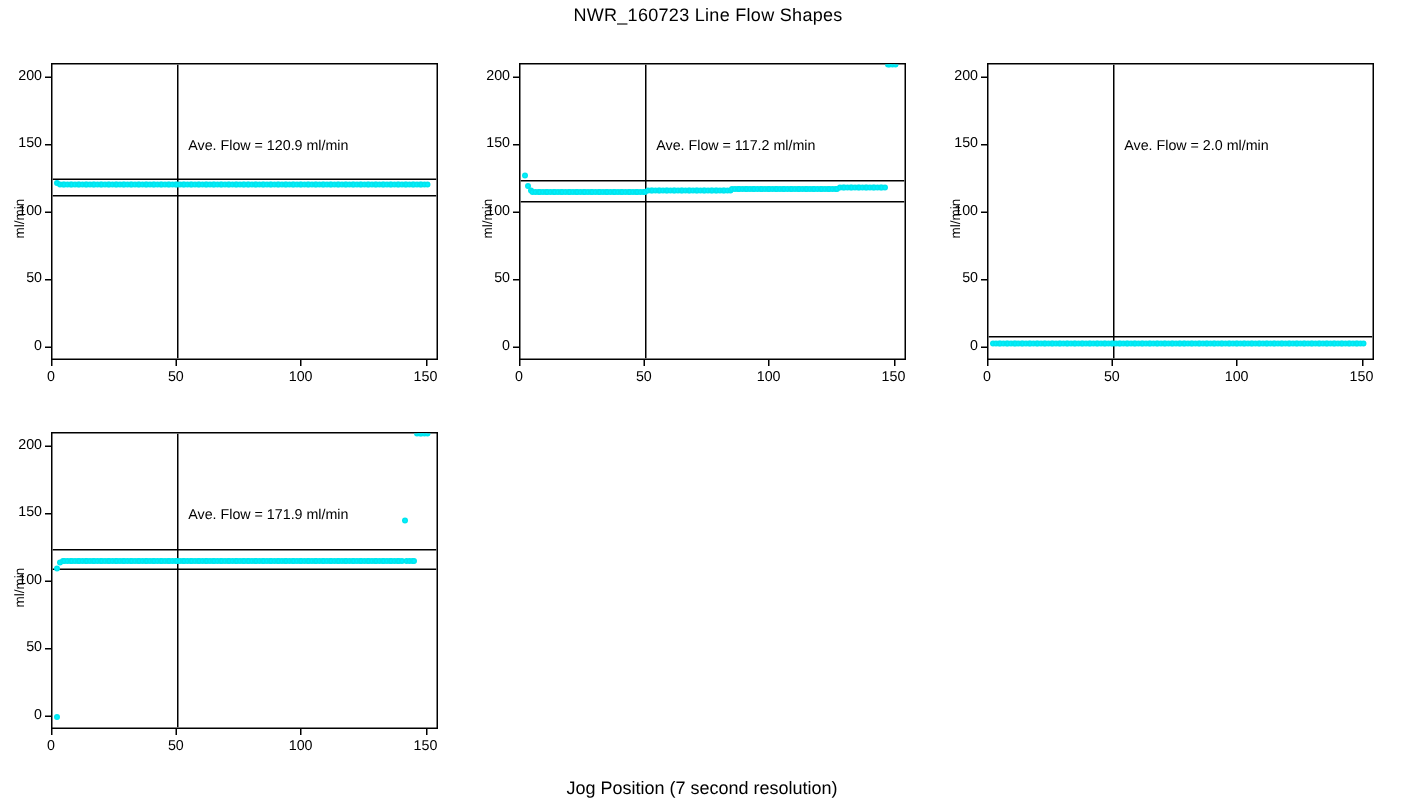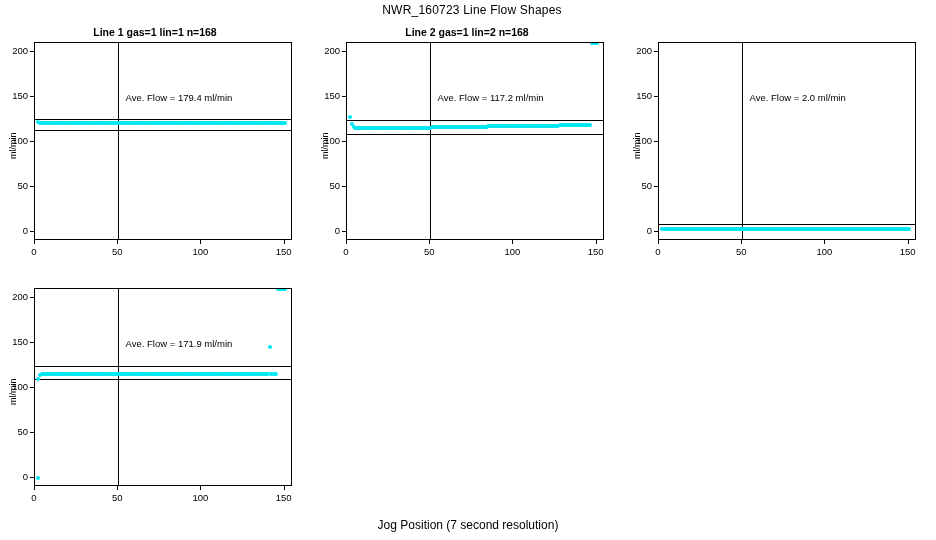--- a/index.html
+++ b/index.html
@@ -105,21 +105,20 @@
     box-sizing: border-box;
   }
 </style>
 </head>
 <body>
 
 <div id="page-title">NWR_160723  Line Flow Shapes</div>
 <div id="xlabel-global">Jog Position (7 second resolution)</div>
 
 <div class="panel" id="panel-0" style="left:0px; top:26px; width:310px; height:245px;">
-  <div class="panel-title">Line 1 gas=1 lin=1 n=168</div>
 <div class="plotbox" style="left: 34px; top: 16px; width: 258px; height: 198px;">
       <div class="hline" style="top: 75.6px;"></div>
       <div class="hline" style="top: 87.3px;"></div>
       <div class="vline" style="left: 83.2258px;"></div>
       <div class="pt" style="left: 3.32903px; top: 79.2px;"></div>
       <div class="pt" style="left: 4.99355px; top: 80.1px;"></div>
       <div class="pt" style="left: 6.65806px; top: 80.1px;"></div>
       <div class="pt" style="left: 8.32258px; top: 80.1px;"></div>
       <div class="pt" style="left: 9.9871px; top: 80.1px;"></div>
       <div class="pt" style="left: 11.6516px; top: 80.1px;"></div>
@@ -260,21 +259,21 @@
       <div class="pt" style="left: 236.361px; top: 80.1px;"></div>
       <div class="pt" style="left: 238.026px; top: 80.1px;"></div>
       <div class="pt" style="left: 239.69px; top: 80.1px;"></div>
       <div class="pt" style="left: 241.355px; top: 80.1px;"></div>
       <div class="pt" style="left: 243.019px; top: 80.1px;"></div>
       <div class="pt" style="left: 244.684px; top: 80.1px;"></div>
       <div class="pt" style="left: 246.348px; top: 80.1px;"></div>
       <div class="pt" style="left: 248.013px; top: 80.1px;"></div>
       <div class="pt" style="left: 249.677px; top: 80.1px;"></div>
     </div>
-    <div class="ann" style="left: 125.548px; top: 65.8px;">Ave. Flow =  179.4  ml/min</div>
+    <div class="ann" style="left: 125.548px; top: 65.8px;">Ave. Flow =  120.9  ml/min</div>
     <div class="ytick-mark" style="left: 30px; top: 205px; width: 4px; height: 1px;"></div>
     <div class="ytick-label" style="left: 2px; top: 199px; width: 26px;">0</div>
     <div class="ytick-mark" style="left: 30px; top: 160px; width: 4px; height: 1px;"></div>
     <div class="ytick-label" style="left: 2px; top: 154px; width: 26px;">50</div>
     <div class="ytick-mark" style="left: 30px; top: 115px; width: 4px; height: 1px;"></div>
     <div class="ytick-label" style="left: 2px; top: 109px; width: 26px;">100</div>
     <div class="ytick-mark" style="left: 30px; top: 70px; width: 4px; height: 1px;"></div>
     <div class="ytick-label" style="left: 2px; top: 64px; width: 26px;">150</div>
     <div class="ytick-mark" style="left: 30px; top: 25px; width: 4px; height: 1px;"></div>
     <div class="ytick-label" style="left: 2px; top: 19px; width: 26px;">200</div>
@@ -282,21 +281,20 @@
     <div class="xtick-label" style="left: 14px; top: 220px; width: 40px;">0</div>
     <div class="xtick-mark" style="left: 117.226px; top: 214px; width: 1px; height: 4px;"></div>
     <div class="xtick-label" style="left: 97.2258px; top: 220px; width: 40px;">50</div>
     <div class="xtick-mark" style="left: 200.452px; top: 214px; width: 1px; height: 4px;"></div>
     <div class="xtick-label" style="left: 180.452px; top: 220px; width: 40px;">100</div>
     <div class="xtick-mark" style="left: 283.677px; top: 214px; width: 1px; height: 4px;"></div>
     <div class="xtick-label" style="left: 263.677px; top: 220px; width: 40px;">150</div>
     <div class="ylabel" style="left: 8px; top: 133px;">ml/min</div>
   </div>
 <div class="panel" id="panel-1" style="left:312px; top:26px; width:310px; height:245px;">
-  <div class="panel-title">Line 2 gas=1 lin=2 n=168</div>
 <div class="plotbox" style="left: 34px; top: 16px; width: 258px; height: 198px;">
       <div class="hline" style="top: 77.4px;"></div>
       <div class="hline" style="top: 90.9px;"></div>
       <div class="vline" style="left: 83.2258px;"></div>
       <div class="pt" style="left: 3.32903px; top: 73.8px;"></div>
       <div class="pt" style="left: 4.99355px; top: 81px;"></div>
       <div class="pt" style="left: 6.65806px; top: 83.7px;"></div>
       <div class="pt" style="left: 8.32258px; top: 84.6px;"></div>
       <div class="pt" style="left: 9.9871px; top: 84.6px;"></div>
       <div class="pt" style="left: 11.6516px; top: 84.6px;"></div>

